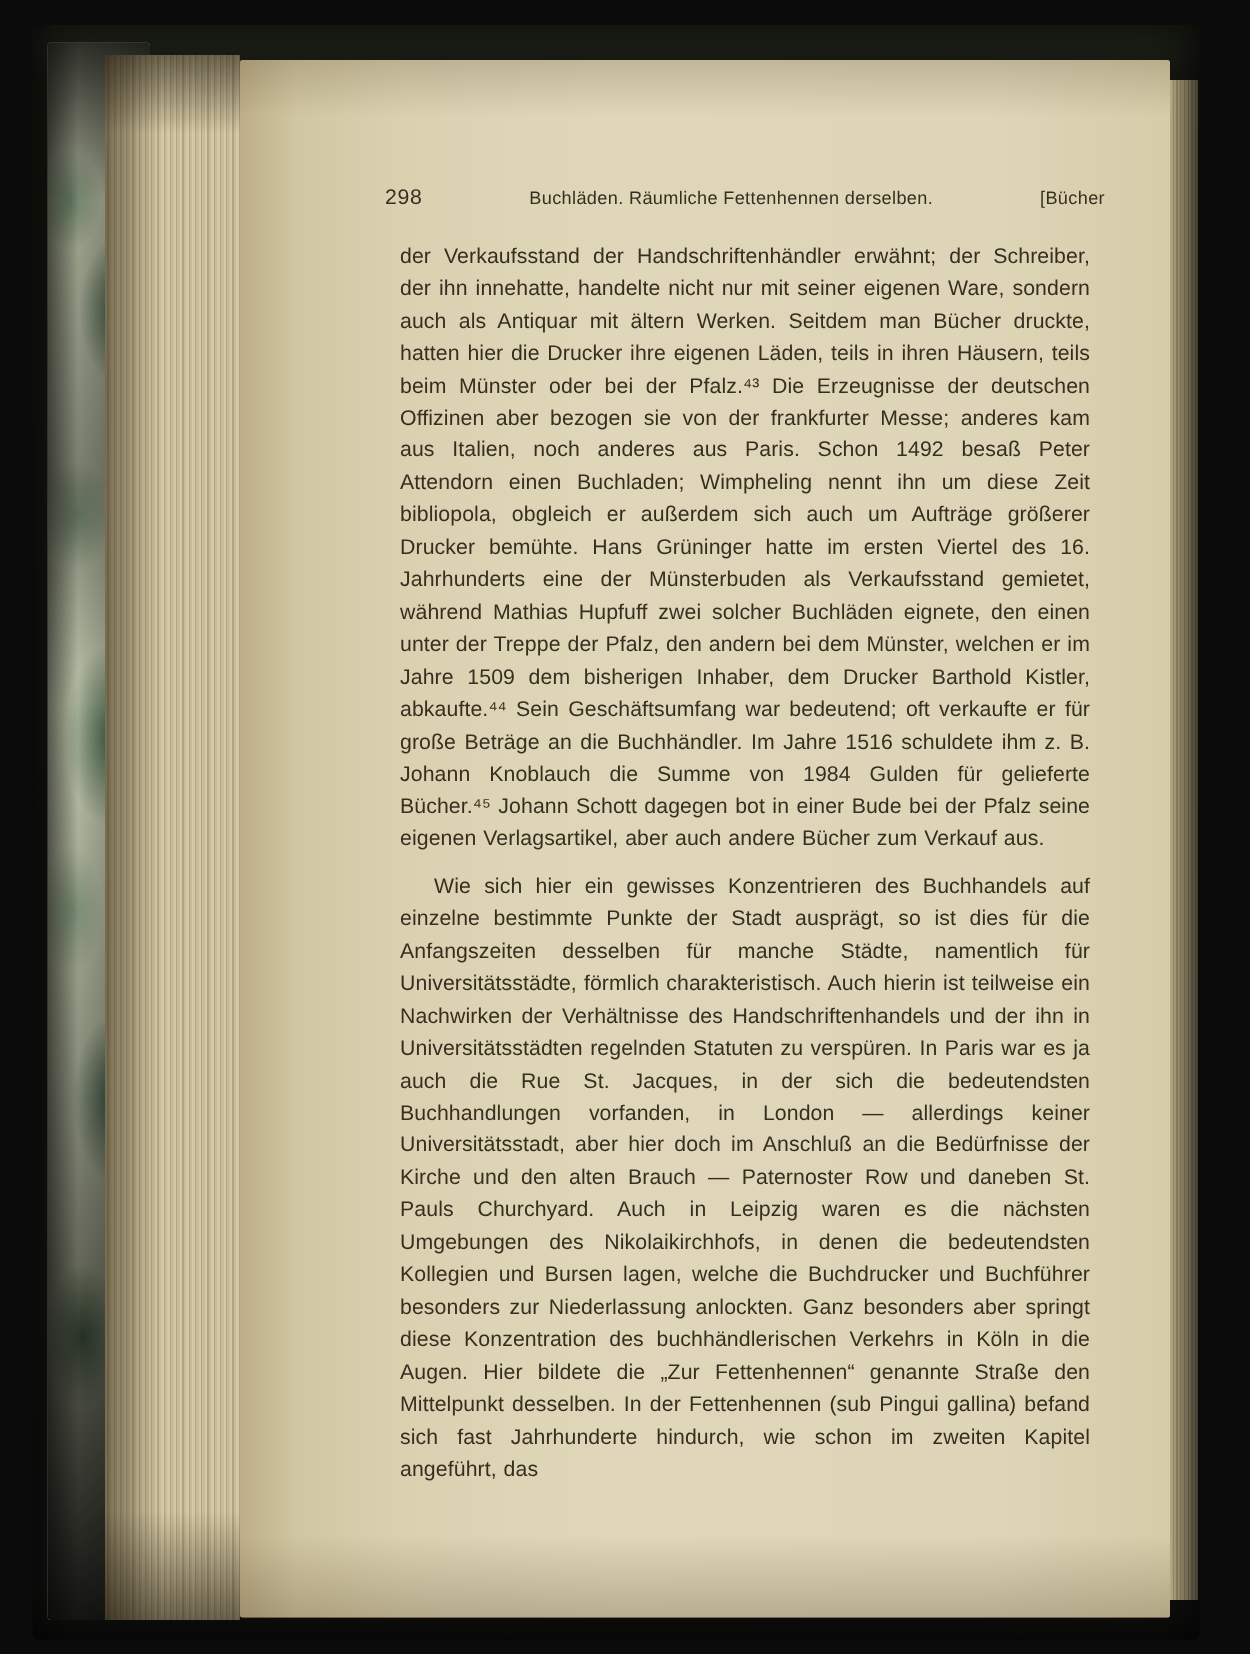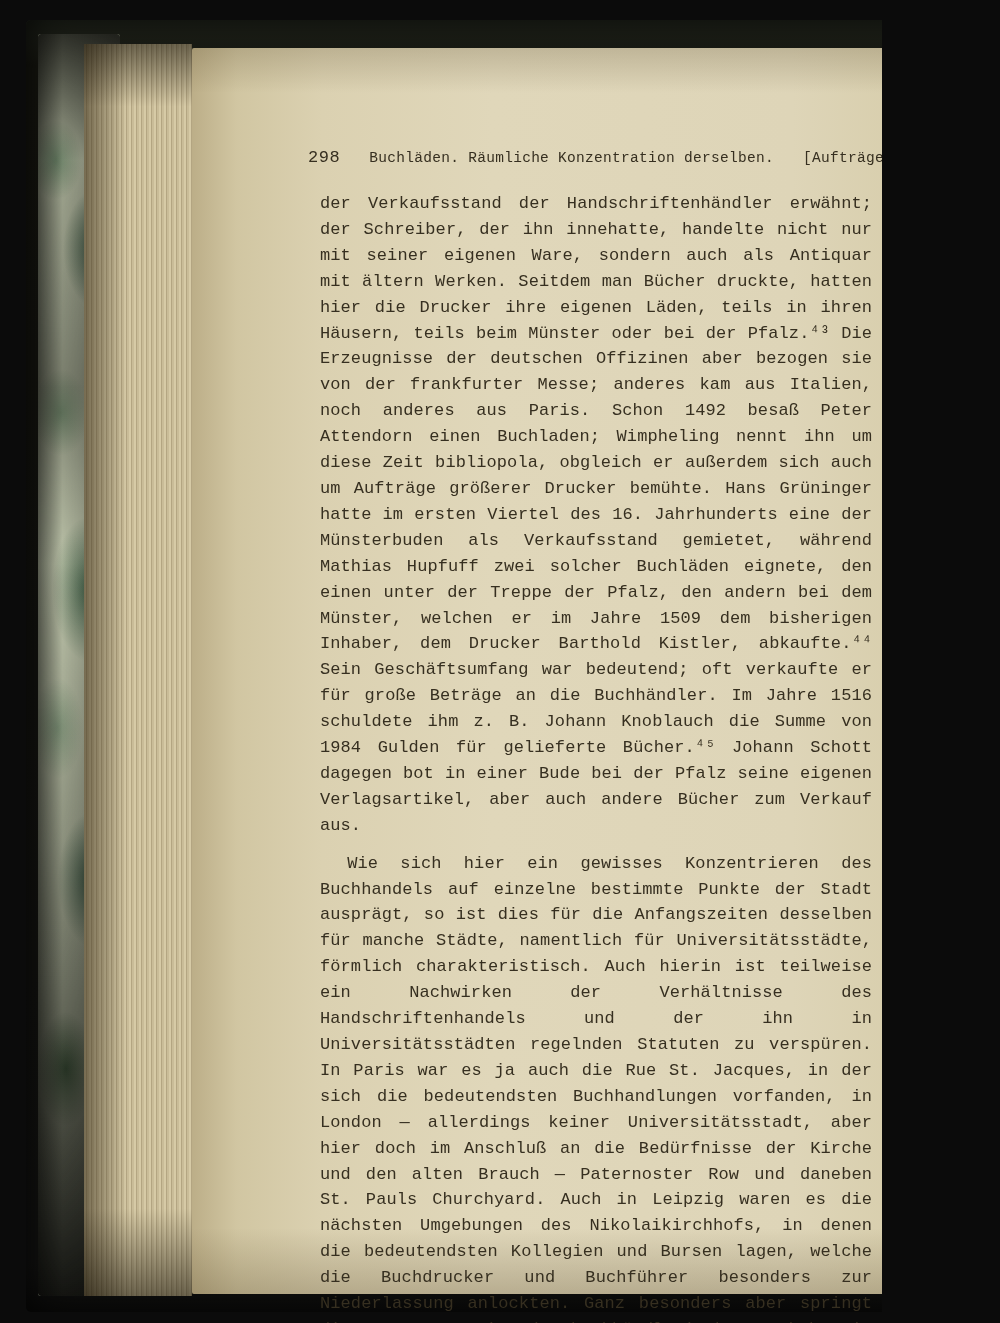--- a/index.html
+++ b/index.html
@@ -2,25 +2,25 @@
 <html lang="de"><head>
 <meta charset="utf-8">
 <style>
   html, body {
     margin: 0;
     padding: 0;
     background: #0b0b0b;
   }
   .scene {
     position: relative;
-    width: 882px;
+    width: 1000px;
     height: 1323px;
     background: #0b0b0b;
     overflow: hidden;
-    font-family: Liberation Mono, monospace;
+    font-family: Liberation Sans, sans-serif;
   }
   
   .cover {
     position: absolute;
     left: 26px; top: 20px;
     width: 934px; height: 1292px;
     background: linear-gradient(180deg, #22261d 0px, #15150f 45px, #111110 1240px, #0d0d0c 100%);
     border-radius: 5px;
     box-shadow: 0 0 40px rgba(0,0,0,0.9) inset;
   }
@@ -147,22 +147,22 @@
 
 <div class="scene">
   <div class="cover"></div>
   <div class="marble"></div>
   <div class="edges-left"></div>
 
   <div class="sheet">
     <div class="text-block">
       <div class="page-header">
         <span class="page-num">298</span>
-        <span class="header-title">Buchläden.  Räumliche Konzentration derselben.</span>
-        <span class="header-right">[Aufträge</span>
+        <span class="header-title">Buchläden.  Räumliche Fettenhennen derselben.</span>
+        <span class="header-right">[Bücher</span>
       </div>
       <div class="body-text">
         <p class="para">der Verkaufsstand der Handschriftenhändler erwähnt; der Schreiber, der ihn innehatte, handelte nicht nur mit seiner eigenen Ware, sondern auch als Antiquar mit ältern Werken.  Seitdem man Bücher druckte, hatten hier die Drucker ihre eigenen Läden, teils in ihren Häusern, teils beim Münster oder bei der Pfalz.⁴³  Die Erzeugnisse der deutschen Offizinen aber bezogen sie von der frankfurter Messe; anderes kam aus Italien, noch anderes aus Paris.  Schon 1492 besaß Peter Attendorn einen Buchladen; Wimpheling nennt ihn um diese Zeit bibliopola, obgleich er außerdem sich auch um Aufträge größerer Drucker bemühte.  Hans Grüninger hatte im ersten Viertel des 16. Jahrhunderts eine der Münsterbuden als Verkaufsstand gemietet, während Mathias Hupfuff zwei solcher Buchläden eignete, den einen unter der Treppe der Pfalz, den andern bei dem Münster, welchen er im Jahre 1509 dem bisherigen Inhaber, dem Drucker Barthold Kistler, abkaufte.⁴⁴  Sein Geschäftsumfang war bedeutend; oft verkaufte er für große Beträge an die Buchhändler.  Im Jahre 1516 schuldete ihm z. B. Johann Knoblauch die Summe von 1984 Gulden für gelieferte Bücher.⁴⁵  Johann Schott dagegen bot in einer Bude bei der Pfalz seine eigenen Verlagsartikel, aber auch andere Bücher zum Verkauf aus.</p>
         <p class="para indent">Wie sich hier ein gewisses Konzentrieren des Buchhandels auf einzelne bestimmte Punkte der Stadt ausprägt, so ist dies für die Anfangszeiten desselben für manche Städte, namentlich für Universitätsstädte, förmlich charakteristisch.  Auch hierin ist teilweise ein Nachwirken der Verhältnisse des Handschriftenhandels und der ihn in Universitätsstädten regelnden Statuten zu verspüren.  In Paris war es ja auch die Rue St. Jacques, in der sich die bedeutendsten Buchhandlungen vorfanden, in London — allerdings keiner Universitätsstadt, aber hier doch im Anschluß an die Bedürfnisse der Kirche und den alten Brauch — Paternoster Row und daneben St. Pauls Churchyard.  Auch in Leipzig waren es die nächsten Umgebungen des Nikolaikirchhofs, in denen die bedeutendsten Kollegien und Bursen lagen, welche die Buchdrucker und Buchführer besonders zur Niederlassung anlockten.  Ganz besonders aber springt diese Konzentration des buchhändlerischen Verkehrs in Köln in die Augen.  Hier bildete die „Zur Fettenhennen“ genannte Straße den Mittelpunkt desselben.  In der Fettenhennen (sub Pingui gallina) befand sich fast Jahrhunderte hindurch, wie schon im zweiten Kapitel angeführt, das</p>
       </div>
     </div>
   </div>
 
   <div class="edges-right"></div>
 </div>

